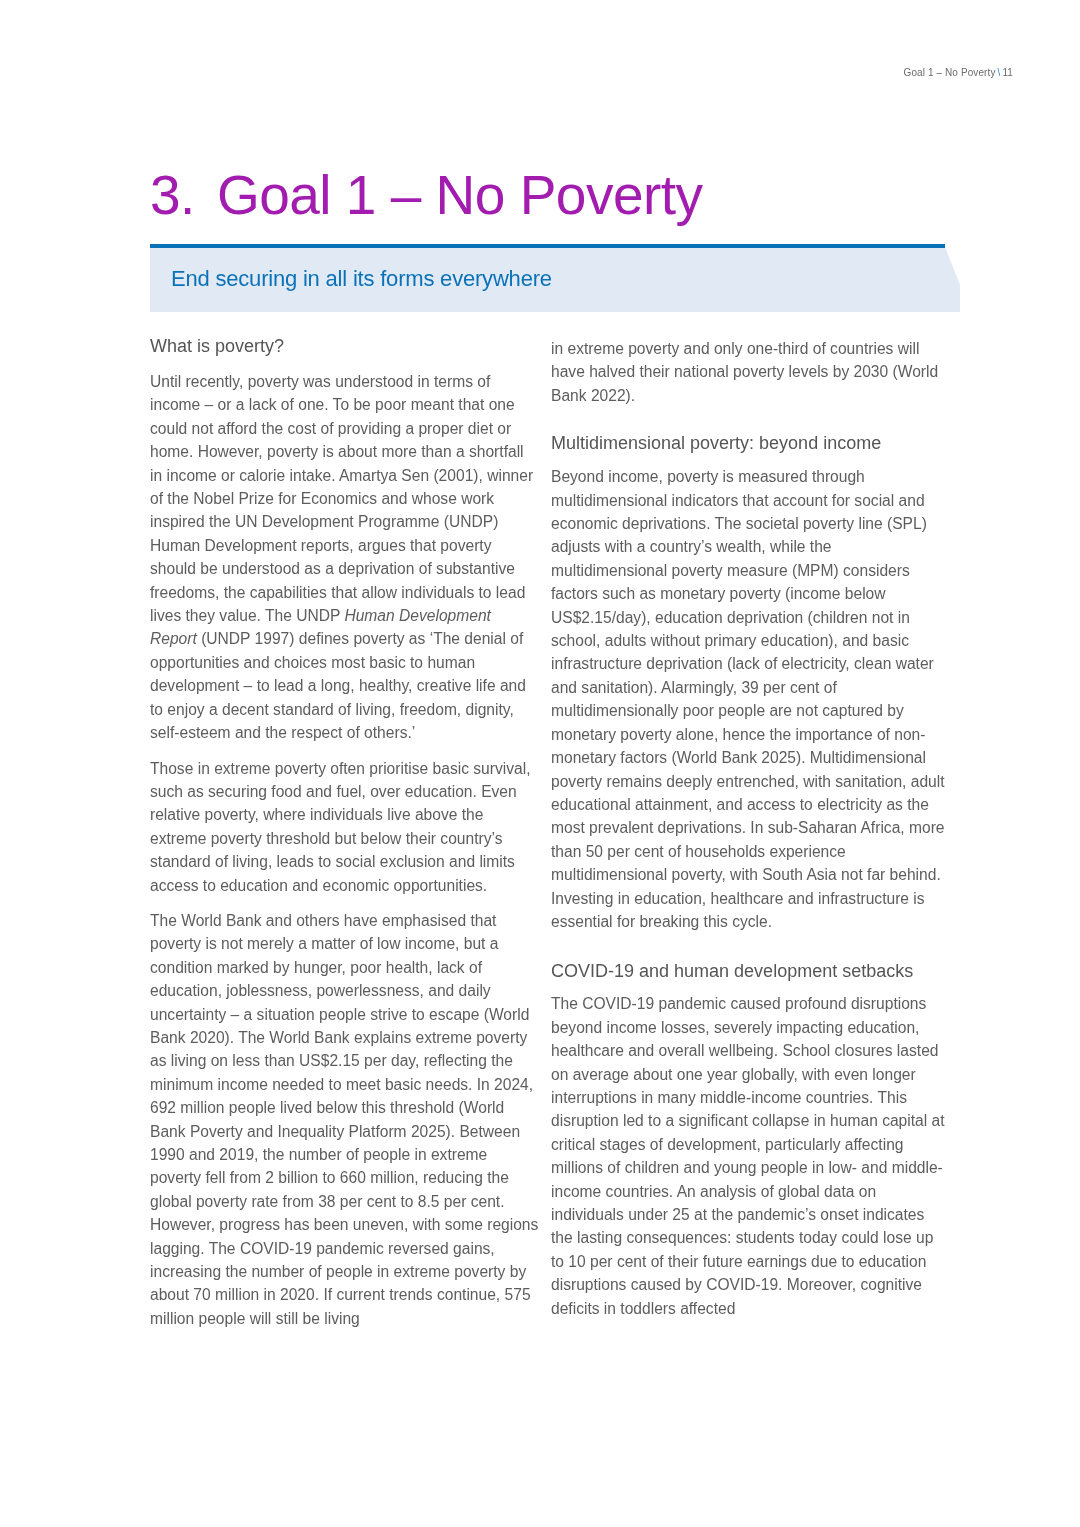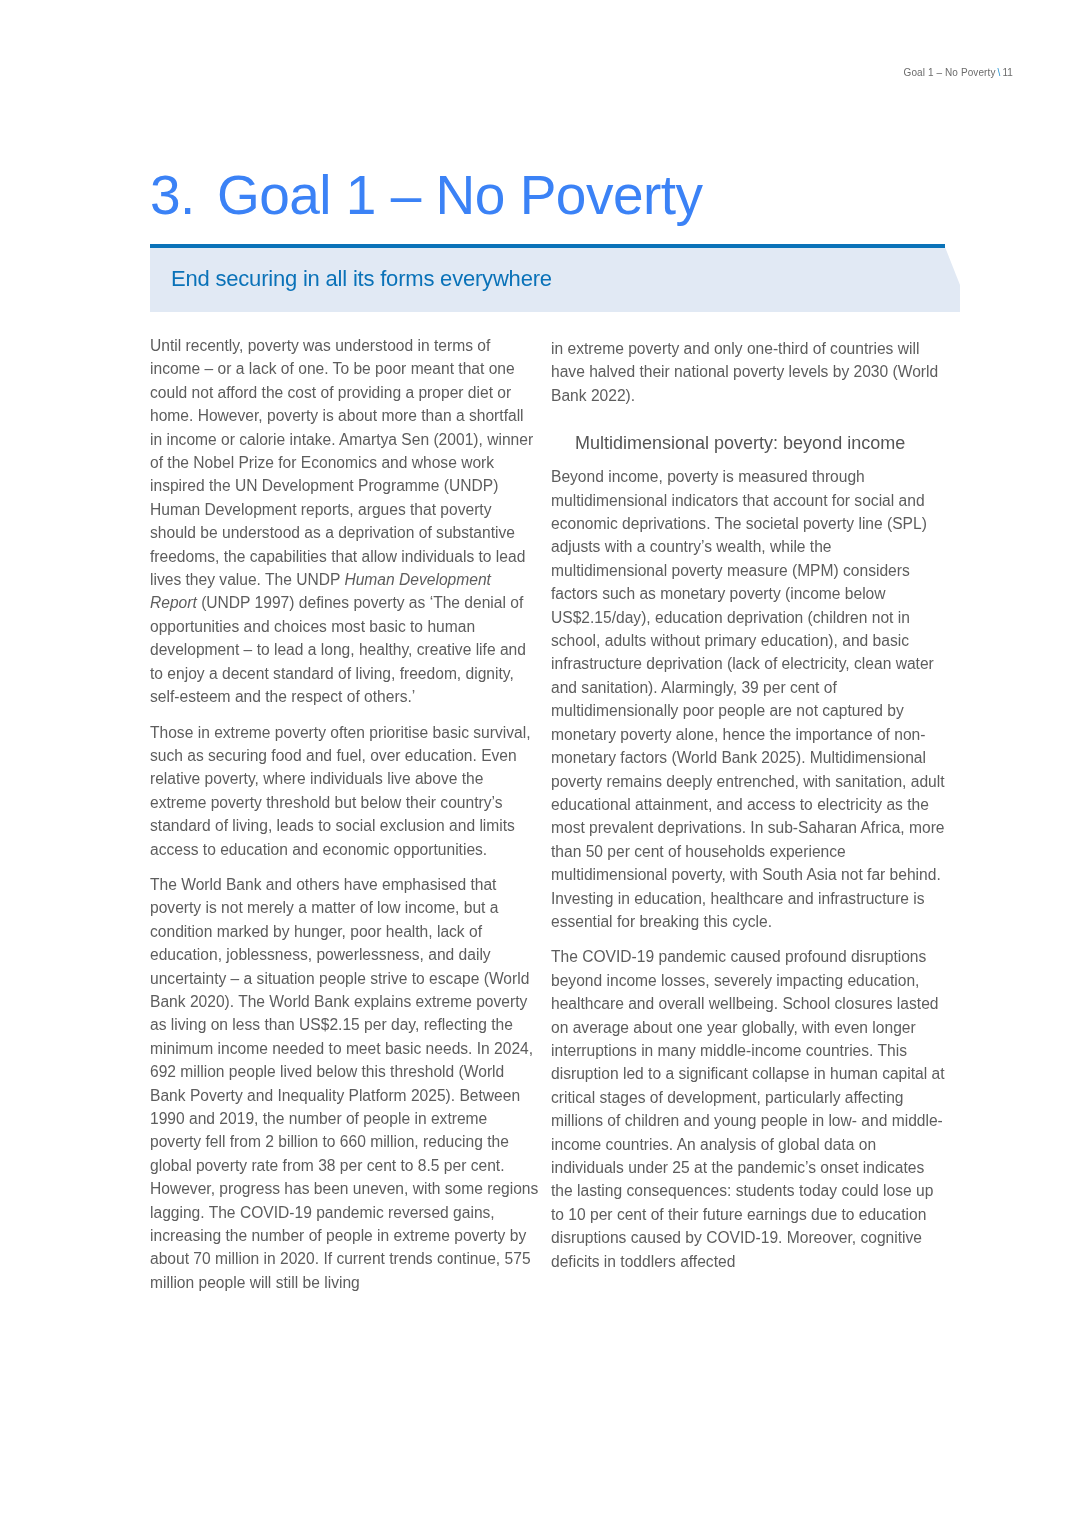--- a/index.html
+++ b/index.html
@@ -21,21 +21,21 @@
       letter-spacing: 0.1px;
     }
     .running-header .sep { color: #1a8fd0; margin: 0 2px; }
     .chapter-title {
       position: absolute;
       left: 150px;
       top: 160px;
       margin: 0;
       font-size: 55px;
       font-weight: normal;
-      color: #3b82f6;
+      color: #a21caf;
       letter-spacing: -0.5px;
       line-height: 70px;
     }
     .chapter-title .num { margin-right: 22px; }
     .banner {
       position: absolute;
       left: 150px;
       top: 244px;
       width: 810px;
       height: 68px;
@@ -59,21 +59,21 @@
     .col-left { left: 150px; width: 390px; }
     .col-right { left: 551px; width: 395px; top: 337px; }
     .column h2 {
       font-size: 18px;
       font-weight: normal;
       color: #555555;
       margin: 0 0 12px 0;
       line-height: 24px;
     }
     .column p { margin: 0 0 12px 0; }
-    .col-right h2 { margin-top: 24px; margin-bottom: 10px; margin-left: 24px; }
+    .col-right h2 { margin-top: 24px; margin-bottom: 10px; }
     .col-right h2.h-covid { margin-top: 26px; margin-bottom: 8px; line-height: 25px; }
     em { font-style: italic; }
   </style>
 </head>
 <body>
 
 <div class="running-header">
   <span>Goal 1 – No Poverty</span><span class="sep">\</span><span>11</span>
 </div>
 
@@ -83,23 +83,25 @@
 
 <div class="banner">
   <svg width="810" height="68">
     <polygon points="0,3 795,3 810,41 810,68 0,68" fill="#e1e9f4"></polygon>
     <rect x="0" y="0" width="795" height="4" fill="#0a72b8"></rect>
   </svg>
   <div class="banner-text">End securing in all its forms everywhere</div>
 </div>
 
 <div class="column col-left">
+  <h2>What is poverty?</h2>
   <p><span>Until recently, poverty was understood in terms of income – or a lack of one. To be poor meant that one could not afford the cost of providing a proper diet or home. However, poverty is about more than a shortfall in income or calorie intake. Amartya Sen (2001), winner of the Nobel Prize for Economics and whose work inspired the UN Development Programme (UNDP) Human Development reports, argues that poverty should be understood as a deprivation of substantive freedoms, the capabilities that allow individuals to lead lives they value. The UNDP </span><em>Human Development Report</em><span> (UNDP 1997) defines poverty as ‘The denial of opportunities and choices most basic to human development – to lead a long, healthy, creative life and to enjoy a decent standard of living, freedom, dignity, self-esteem and the respect of others.’</span></p>
   <p>Those in extreme poverty often prioritise basic survival, such as securing food and fuel, over education. Even relative poverty, where individuals live above the extreme poverty threshold but below their country’s standard of living, leads to social exclusion and limits access to education and economic opportunities.</p>
   <p>The World Bank and others have emphasised that poverty is not merely a matter of low income, but a condition marked by hunger, poor health, lack of education, joblessness, powerlessness, and daily uncertainty – a situation people strive to escape (World Bank 2020). The World Bank explains extreme poverty as living on less than US$2.15 per day, reflecting the minimum income needed to meet basic needs. In 2024, 692 million people lived below this threshold (World Bank Poverty and Inequality Platform 2025). Between 1990 and 2019, the number of people in extreme poverty fell from 2 billion to 660 million, reducing the global poverty rate from 38 per cent to 8.5 per cent. However, progress has been uneven, with some regions lagging. The COVID-19 pandemic reversed gains, increasing the number of people in extreme poverty by about 70 million in 2020. If current trends continue, 575 million people will still be living</p>
 </div>
 
 <div class="column col-right">
   <p>in extreme poverty and only one-third of countries will have halved their national poverty levels by 2030 (World Bank 2022).</p>
   <h2>Multidimensional poverty: beyond income</h2>
   <p>Beyond income, poverty is measured through multidimensional indicators that account for social and economic deprivations. The societal poverty line (SPL) adjusts with a country’s wealth, while the multidimensional poverty measure (MPM) considers factors such as monetary poverty (income below US$2.15/day), education deprivation (children not in school, adults without primary education), and basic infrastructure deprivation (lack of electricity, clean water and sanitation). Alarmingly, 39 per cent of multidimensionally poor people are not captured by monetary poverty alone, hence the importance of non-monetary factors (World Bank 2025). Multidimensional poverty remains deeply entrenched, with sanitation, adult educational attainment, and access to electricity as the most prevalent deprivations. In sub-Saharan Africa, more than 50 per cent of households experience multidimensional poverty, with South Asia not far behind. Investing in education, healthcare and infrastructure is essential for breaking this cycle.</p>
+  <h2 class="h-covid">COVID-19 and human development setbacks</h2>
   <p>The COVID-19 pandemic caused profound disruptions beyond income losses, severely impacting education, healthcare and overall wellbeing. School closures lasted on average about one year globally, with even longer interruptions in many middle-income countries. This disruption led to a significant collapse in human capital at critical stages of development, particularly affecting millions of children and young people in low- and middle-income countries. An analysis of global data on individuals under 25 at the pandemic’s onset indicates the lasting consequences: students today could lose up to 10 per cent of their future earnings due to education disruptions caused by COVID-19. Moreover, cognitive deficits in toddlers affected</p>
 </div>
 
 </body></html>

